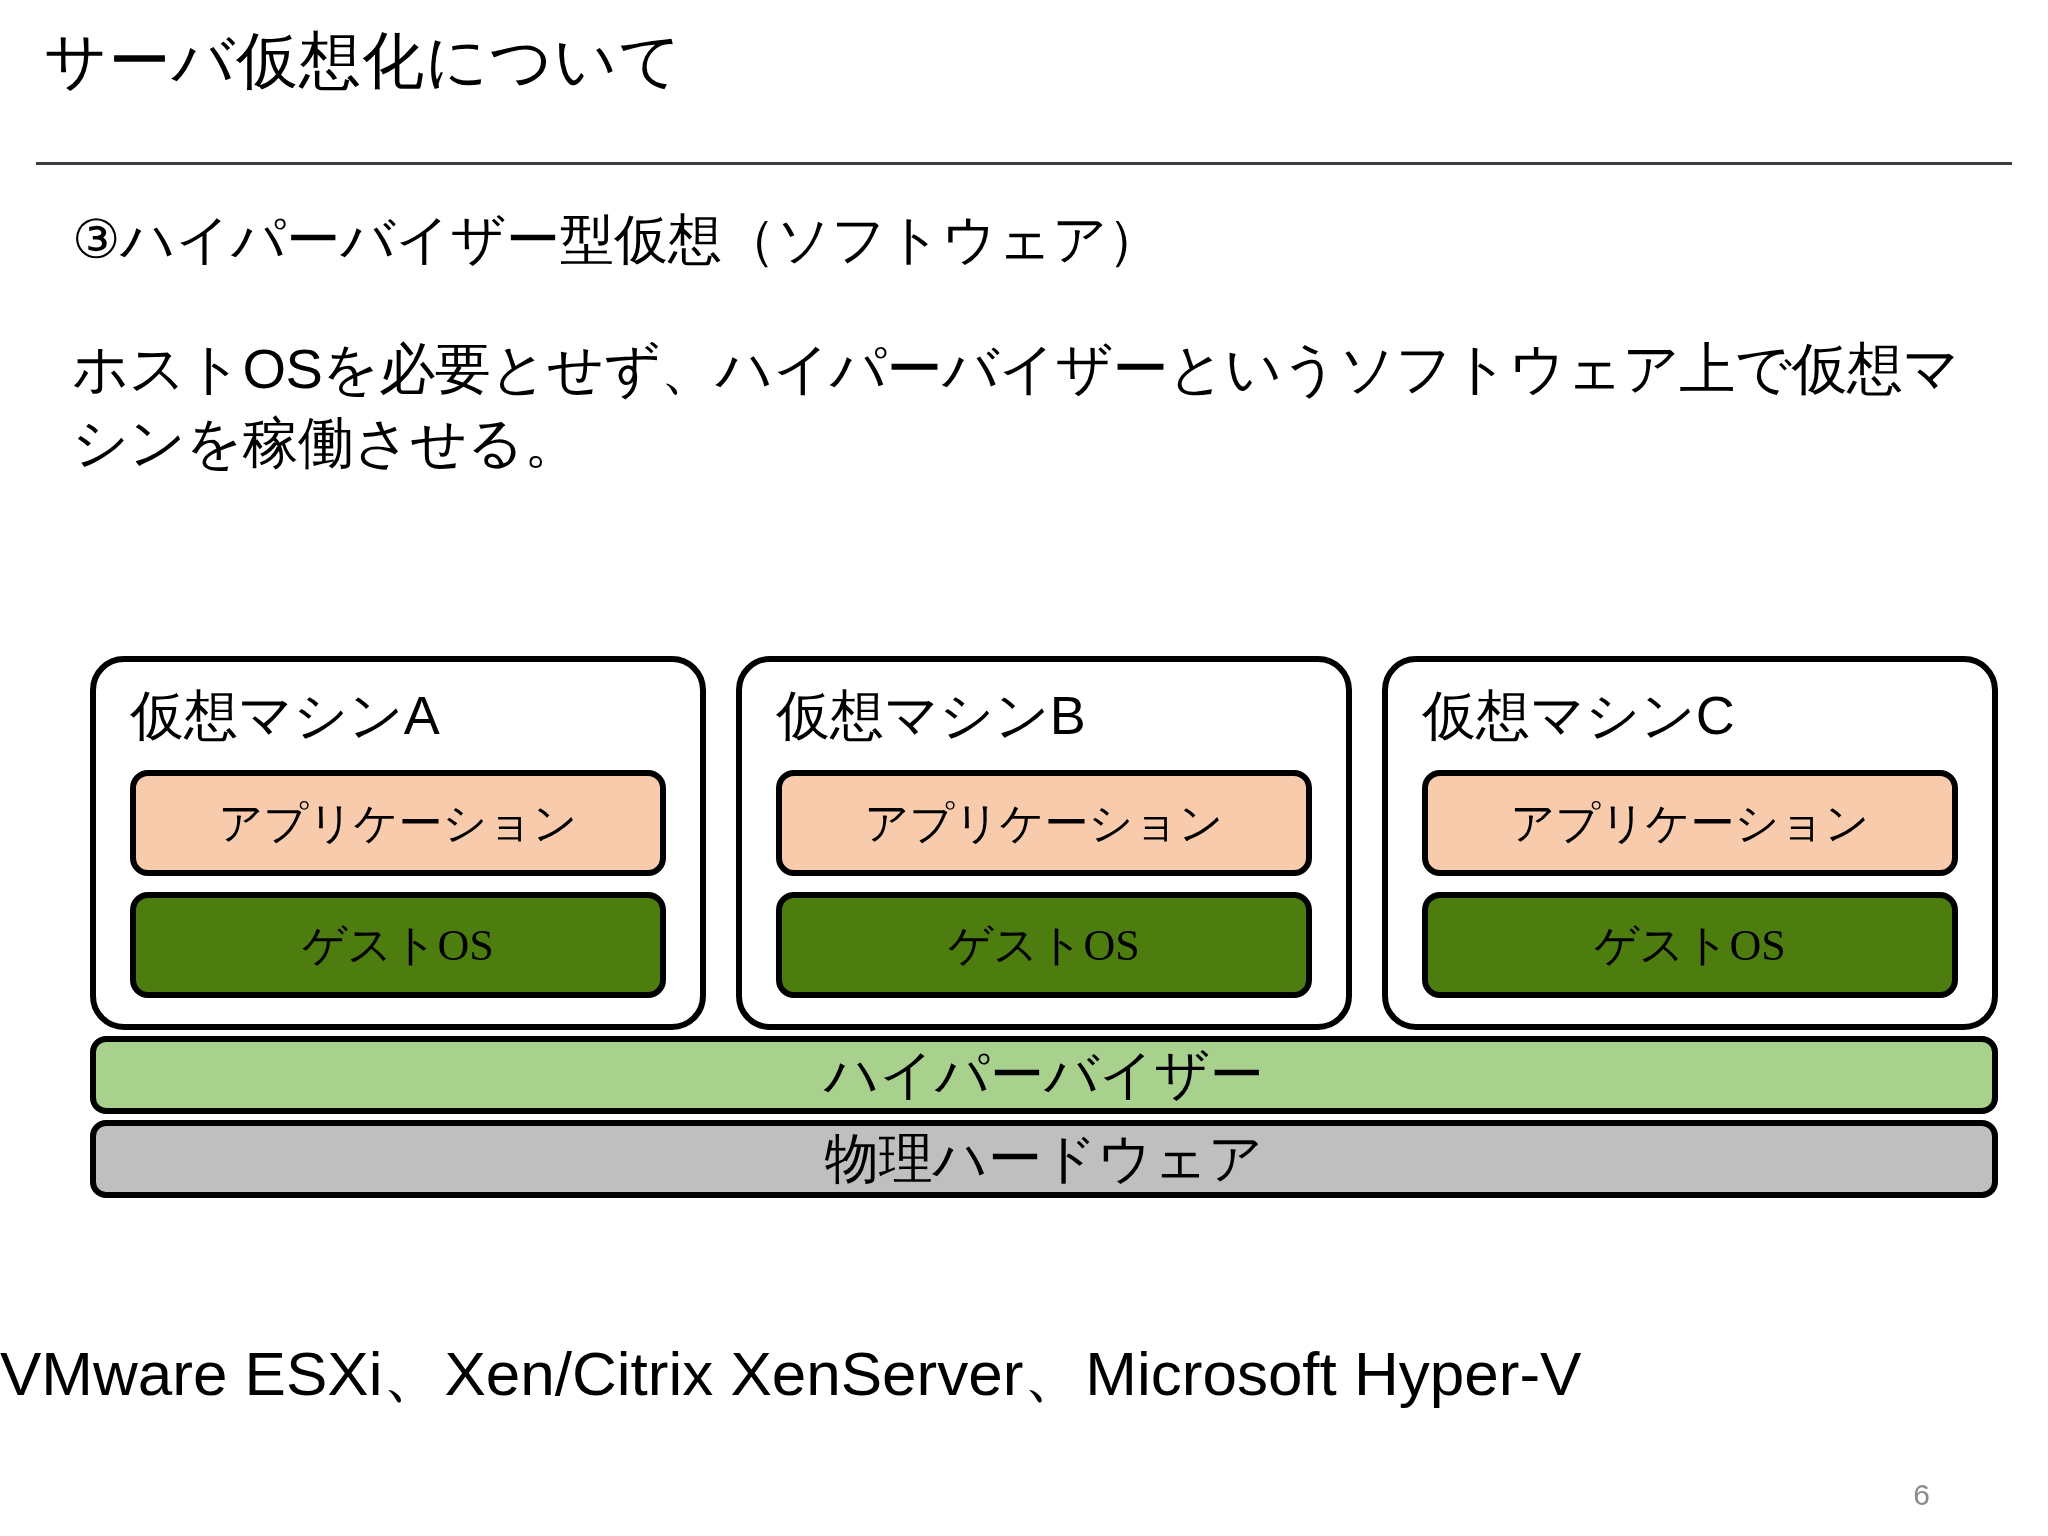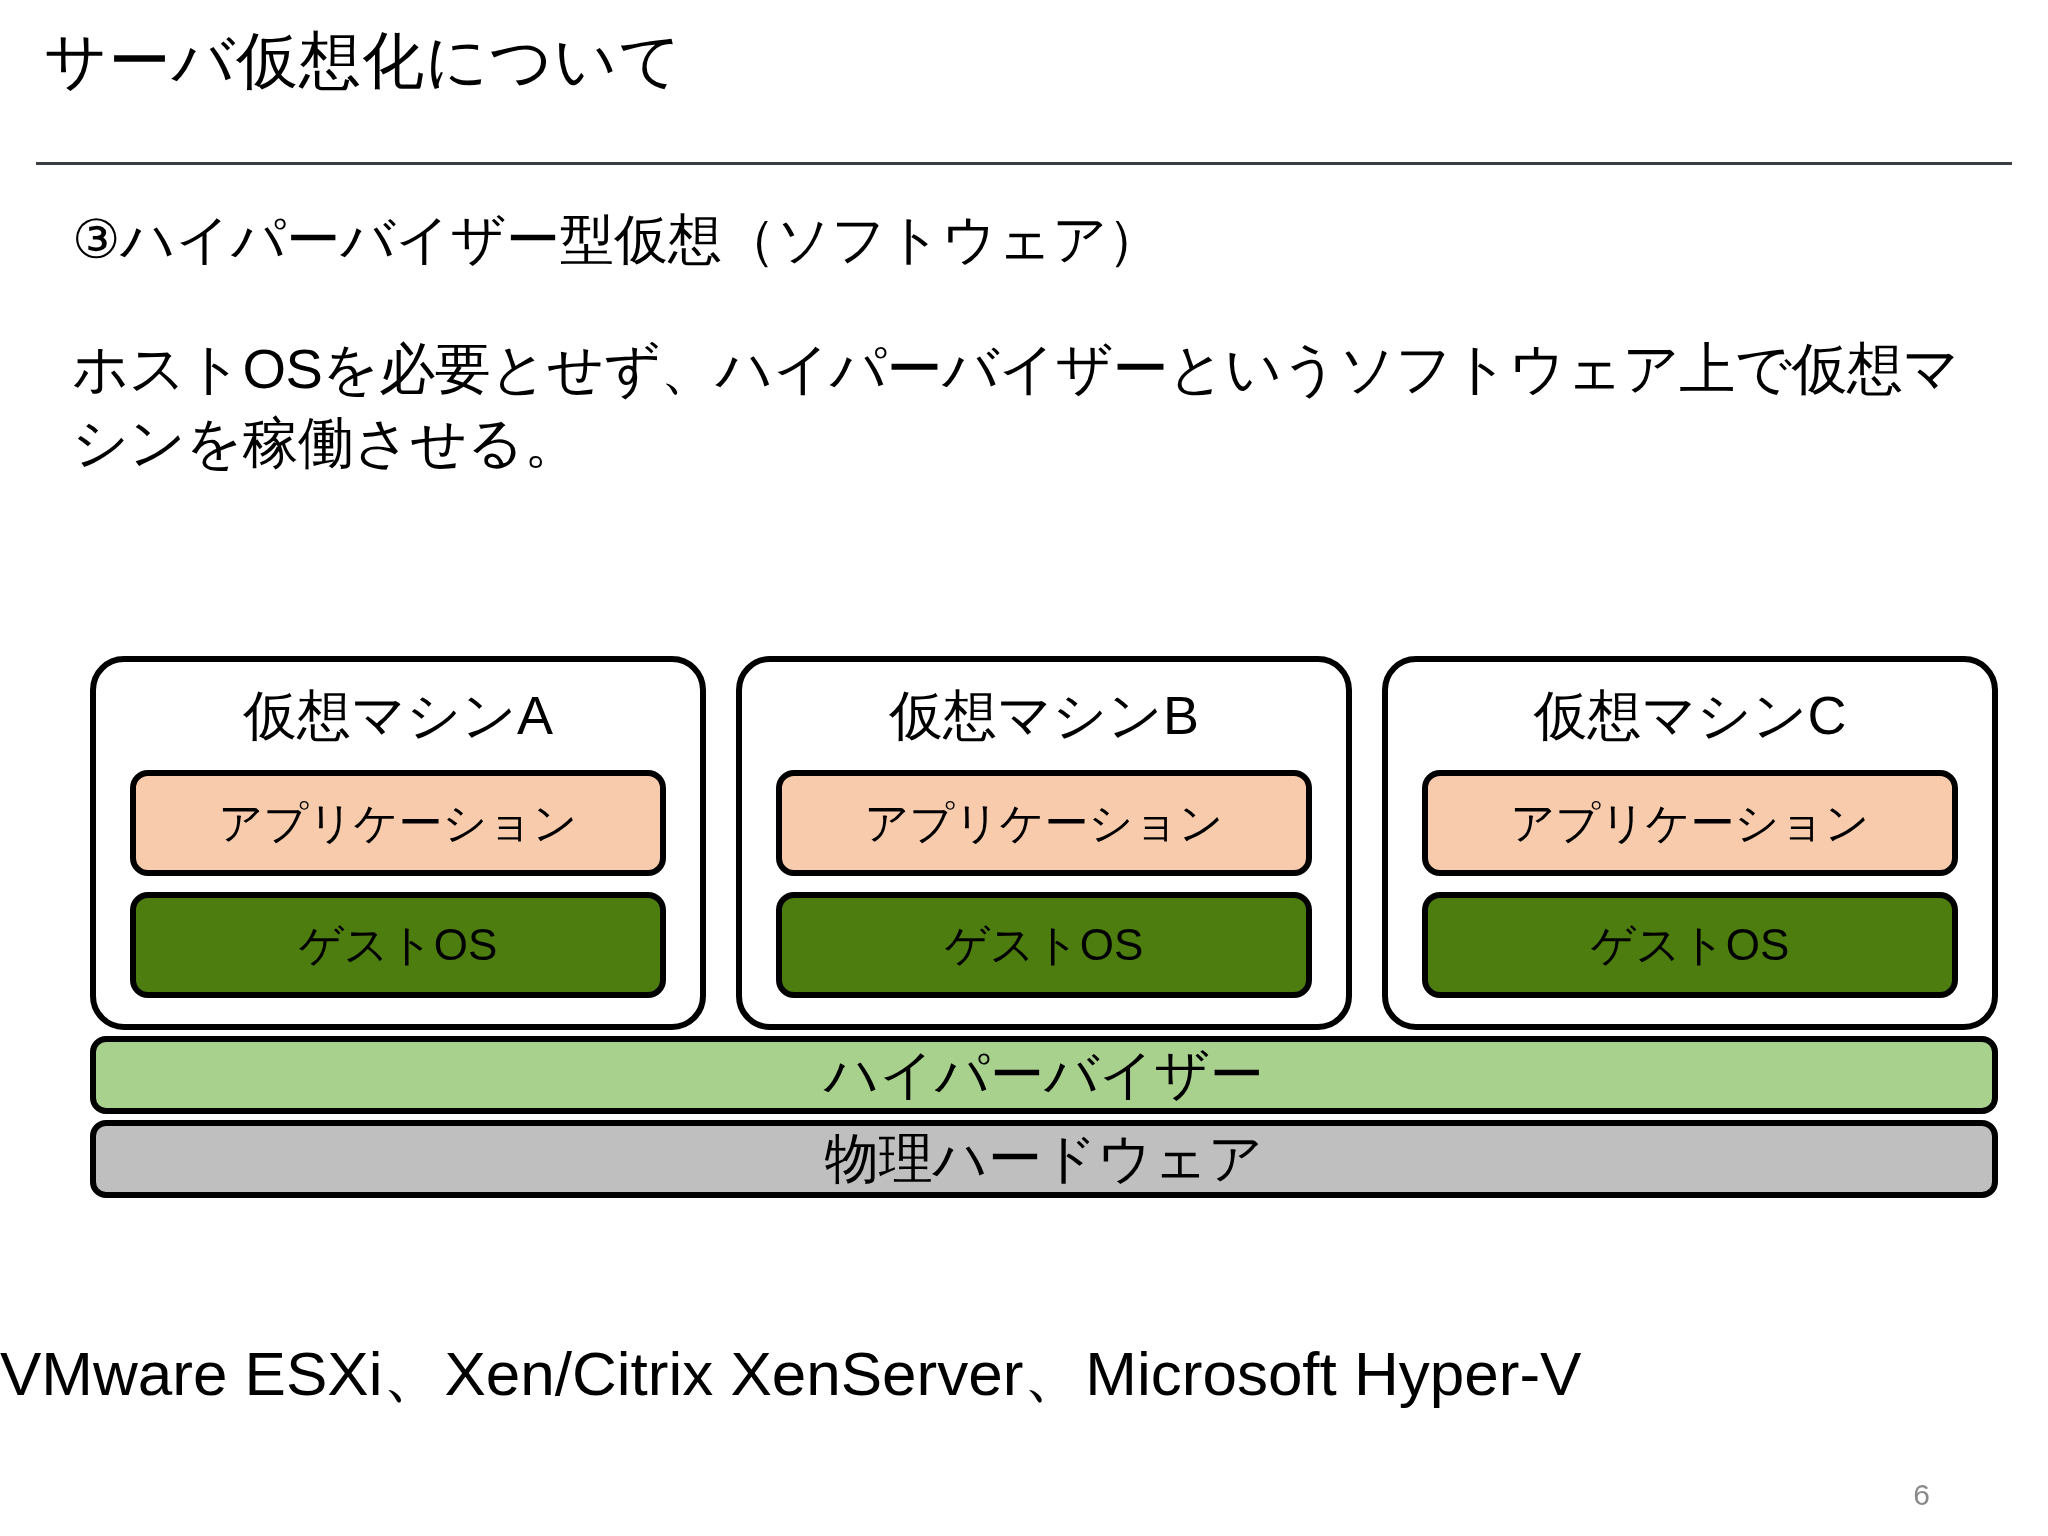--- a/index.html
+++ b/index.html
@@ -72,36 +72,36 @@
     flex: 1 1 0;
     background: #ffffff;
     border: 6px solid #000000;
     border-radius: 34px;
     box-sizing: border-box;
     padding: 22px 34px 26px 34px;
     display: flex;
     flex-direction: column;
   }
   .vm-title {
-    text-align: center;
     font-size: 54px;
     line-height: 1.15;
     margin-bottom: 18px;
     white-space: nowrap;
   }
   .layer {
     border: 6px solid #000000;
     border-radius: 18px;
     box-sizing: border-box;
     height: 106px;
     display: flex;
     align-items: center;
     justify-content: center;
     font-size: 44px;
     margin-top: 16px;
+    font-family: Liberation Serif, serif;
   }
   .layer.app  { background: #F8CBAD; margin-top: 6px; }
   .layer.guest{ background: #4d7c0f; }
 
   .stack-bar {
     border: 6px solid #000000;
     border-radius: 16px;
     box-sizing: border-box;
     height: 78px;
     display: flex;

